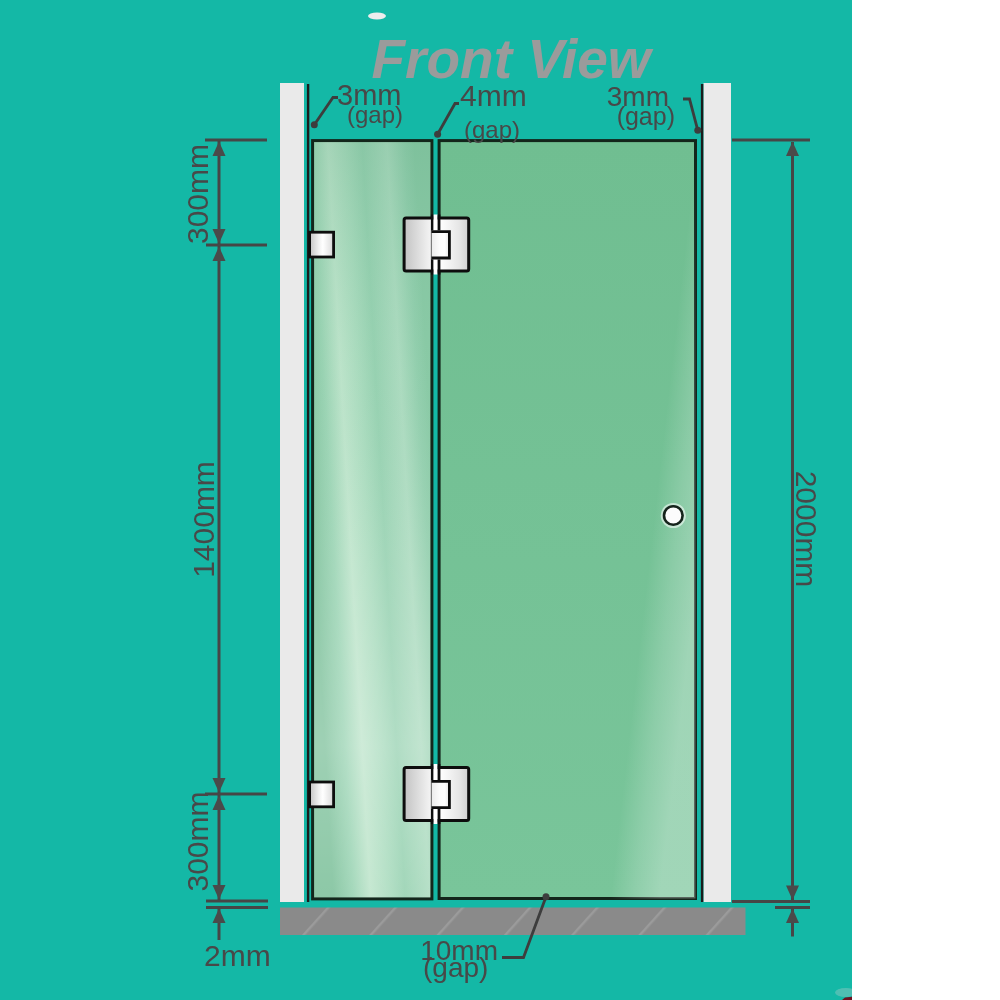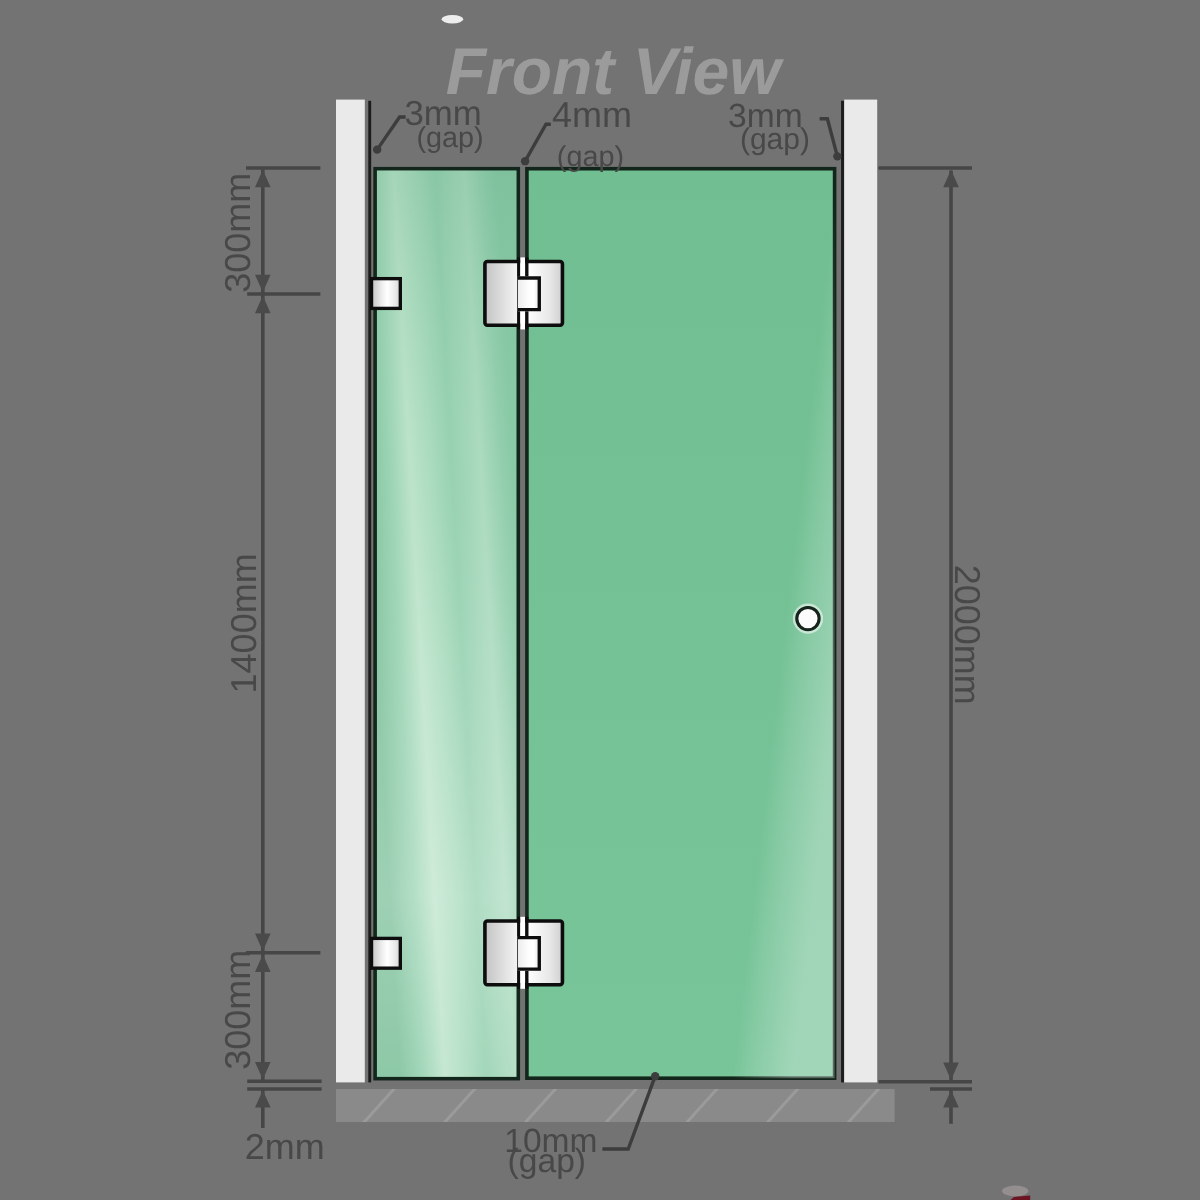--- a/index.html
+++ b/index.html
@@ -1,16 +1,16 @@
 <!DOCTYPE html>
 <html><head>
 <meta charset="utf-8">
 <style>
   html,body{margin:0;padding:0;background:#ffffff;}
-  #page{position:relative;width:1000px;height:1000px;background:#737373;overflow:hidden;
+  #page{position:relative;width:852px;height:1000px;background:#14b8a6;overflow:hidden;
         font-family:"Liberation Sans", sans-serif;}
   svg{position:absolute;left:0;top:0;}
 </style>
 </head>
 <body>
 <div id="page">
 <svg width="1000" height="1000" viewBox="0 0 1000 1000">
   <defs>
     <linearGradient id="metal" x1="0" y1="0" x2="1" y2="0">
       <stop offset="0" stop-color="#c3c3c3"></stop>

